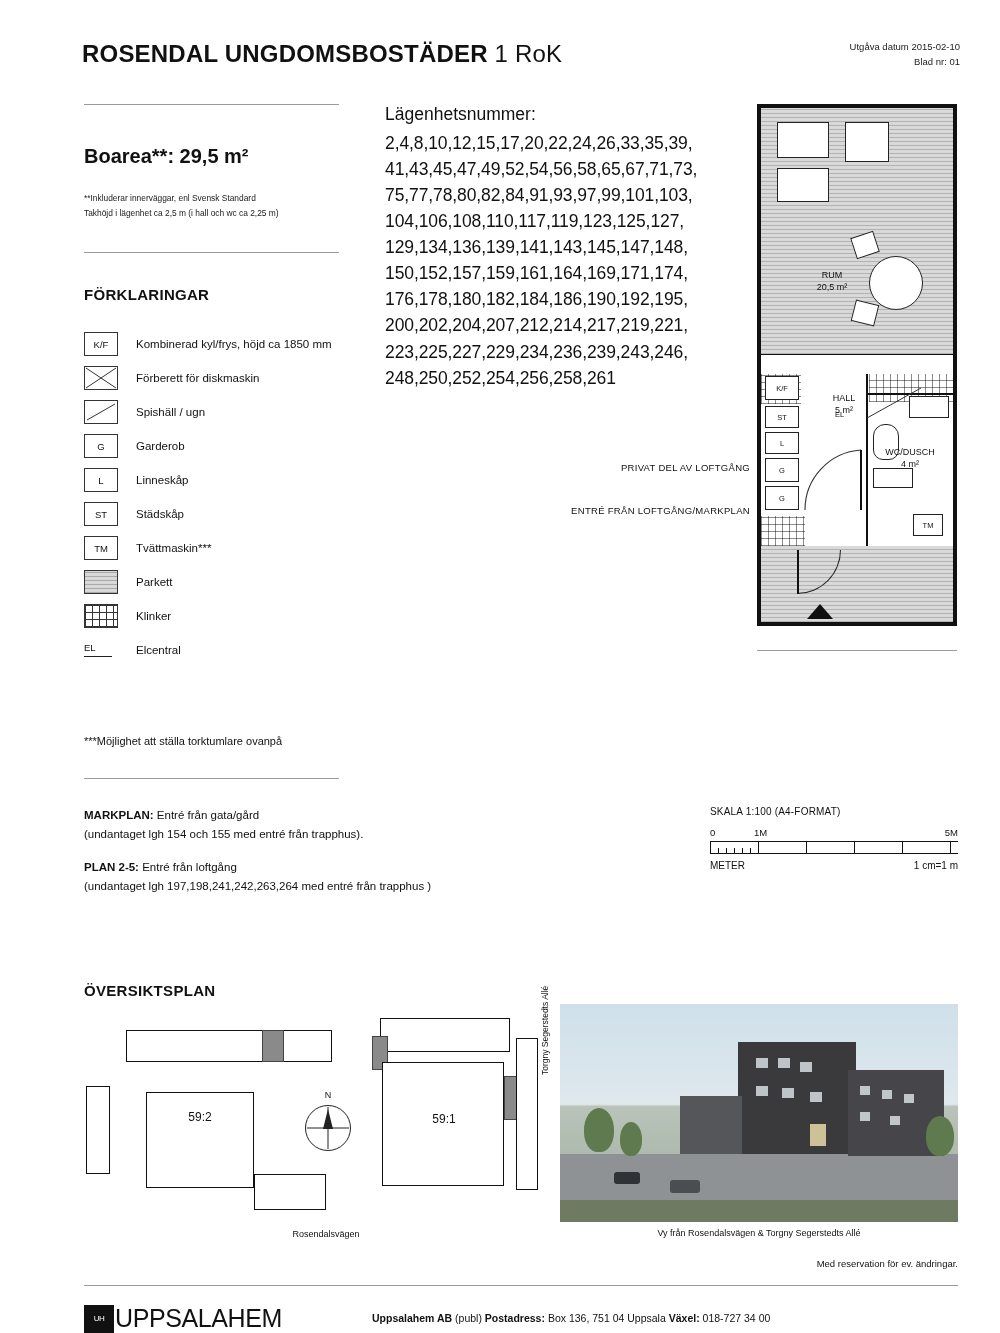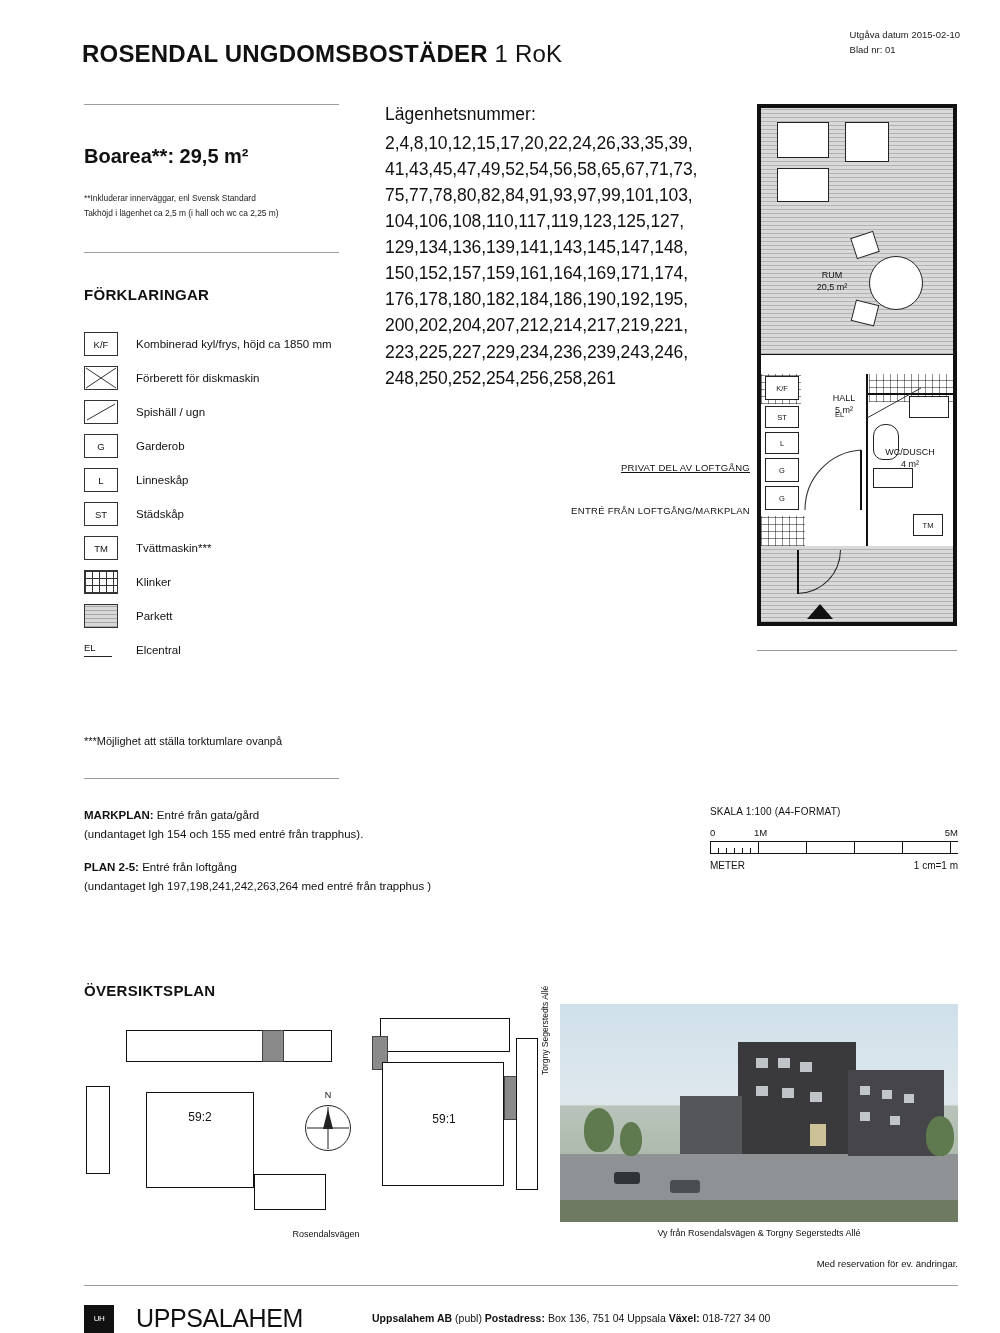--- a/index.html
+++ b/index.html
@@ -16,22 +16,23 @@
     position: relative;
     width: 1000px;
     height: 1333px;
     overflow: hidden;
     background: #fff;
   }
 
   
   .doc-meta {
     position: absolute;
-    top: 28px;
+    top: 40px;
     right: 40px;
+    text-align: right;
     font-size: 9.5px;
     color: #222;
     line-height: 1.55;
   }
   .title {
     position: absolute;
     left: 82px;
     top: 40px;
     font-size: 24px;
     font-weight: bold;
@@ -281,21 +282,21 @@
     border-right: 13px solid transparent;
     border-bottom: 15px solid #111;
   }
   .plan-note {
     position: absolute;
     font-size: 9.5px;
     letter-spacing: 0.3px;
     color: #111;
     text-align: right;
   }
-  .plan-note-1 { left: 420px; top: 462px; width: 330px; text-decoration: underline; }
+  .plan-note-1 { left: 420px; top: 462px; width: 330px; }
   .plan-note-2 { left: 420px; top: 505px; width: 330px; }
 
   
   .scale-wrap {
     position: absolute;
     left: 710px;
     top: 806px;
     width: 248px;
     font-size: 9.5px;
   }
@@ -433,21 +434,21 @@
   }
   .logo-mark {
     width: 30px;
     height: 28px;
     background: #111;
     color: #fff;
     font-size: 8px;
     display: flex;
     align-items: center;
     justify-content: center;
-    margin-right: 22px;
+    margin-right: 1px;
     letter-spacing: -0.5px;
   }
   .logo-text {
     font-size: 25px;
     font-weight: normal;
     letter-spacing: -0.4px;
   }
   .footer-info {
     position: absolute;
     left: 340px;
@@ -538,30 +539,30 @@
 
     <div class="legend-row">
       <div class="legend-sym">
         <div class="legend-box">TM</div>
       </div>
       <div class="legend-label">Tvättmaskin***</div>
     </div>
 
     <div class="legend-row">
       <div class="legend-sym">
+        <div class="sym-parkett"></div>
+      </div>
+      <div class="legend-label">Parkett</div>
+    </div>
+
+    <div class="legend-row">
+      <div class="legend-sym">
         <div class="sym-klinker"></div>
       </div>
       <div class="legend-label">Klinker</div>
-    </div>
-
-    <div class="legend-row">
-      <div class="legend-sym">
-        <div class="sym-parkett"></div>
-      </div>
-      <div class="legend-label">Parkett</div>
     </div>
 
     <div class="legend-row">
       <div class="legend-sym">
         <div class="sym-el">
           <div class="el-txt">EL</div>
           <div class="el-line"></div>
         </div>
       </div>
       <div class="legend-label">Elcentral</div>

